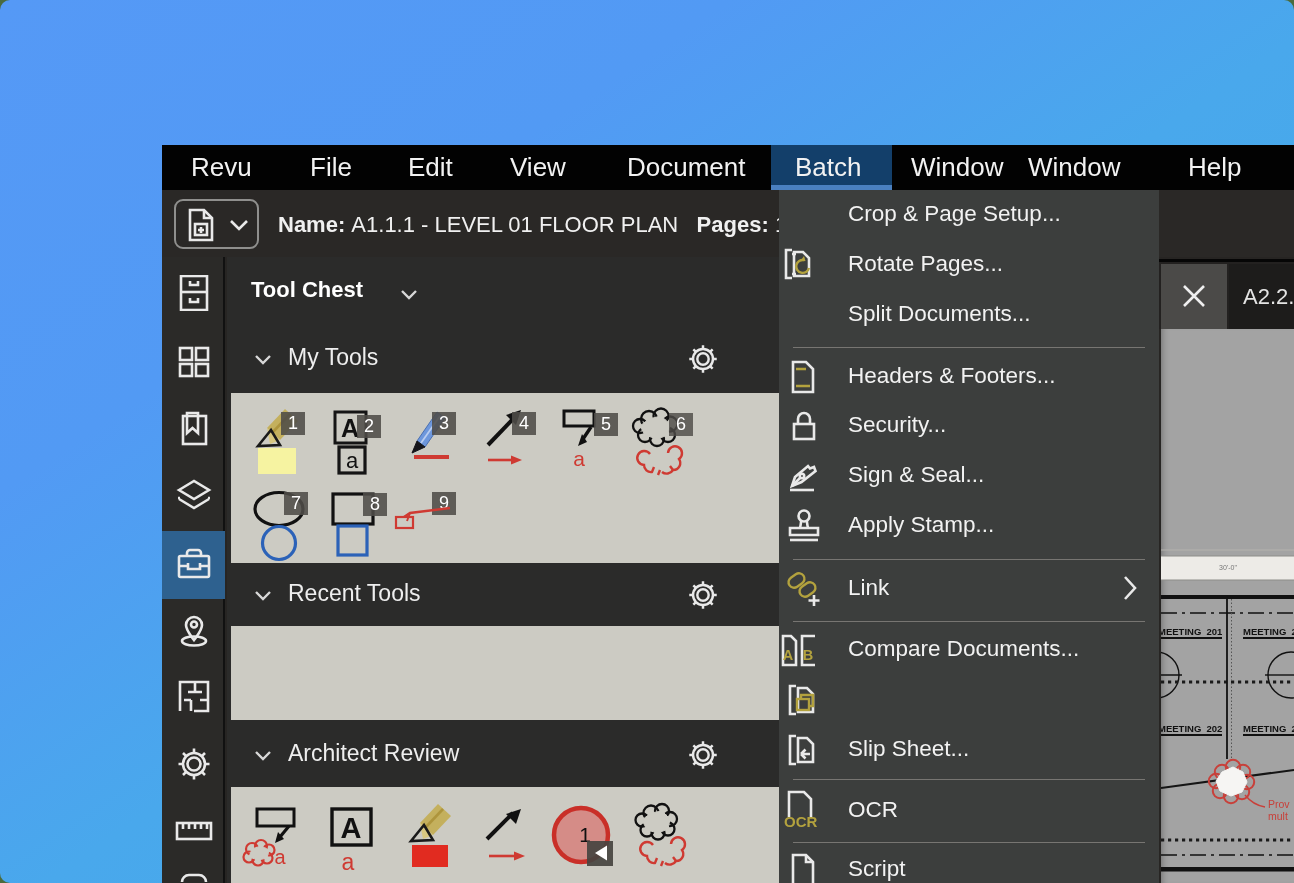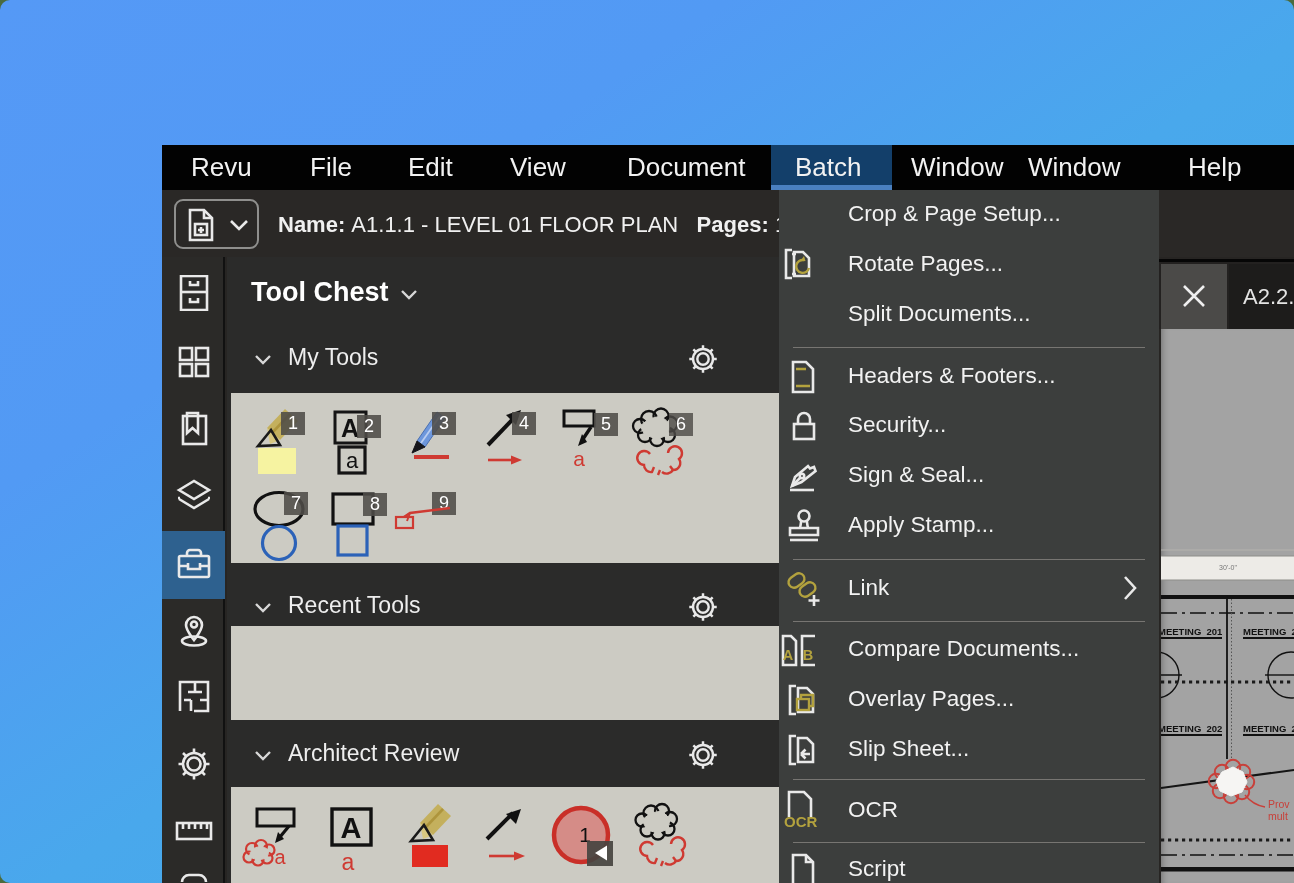--- a/index.html
+++ b/index.html
@@ -133,39 +133,39 @@
           <path class="ic" d="M8 7 v6 M14 7 v6 M20 7 v6 M26 7 v6 M32 7 v6" stroke-width="2"></path>
         </svg>
       </div>
     <div class="sic" style="top:612px;height:14px;overflow:hidden;">
         <svg width="34" height="14" viewBox="0 0 34 14">
           <path class="ic" d="M5 13 a7 7 0 0 1 7 -7 h10 a7 7 0 0 1 7 7"></path>
         </svg>
       </div>
   </div>
   <div id="panel">
-    <div style="position:absolute;left:24px;top:20px;color:#fff;font-size:27px;font-weight:bold;">Tool Chest</div>
+    <div style="position:absolute;left:24px;top:20px;color:#fff;font-size:22px;font-weight:bold;">Tool Chest</div>
     <svg class="chev" style="left:172px;top:31px;" width="20" height="13" viewBox="0 0 20 13">
         <path d="M3 3 L10 10 L17 3" stroke="#d8d8d8" stroke-width="2.4" fill="none"></path>
       </svg>
     <div class="sechead" style="top:83px;">
         <svg class="chev" style="left:26px;top:13px;" width="20" height="13" viewBox="0 0 20 13">
           <path d="M3 3 L10 10 L17 3" stroke="#d8d8d8" stroke-width="2.4" fill="none"></path>
         </svg>
         <span style="position:absolute;left:61px;top:4px;">My Tools</span>
         <svg class="gear" style="left:458px;top:1px;" width="36" height="36" viewBox="0 0 38 38">
           <circle class="ic" cx="19" cy="19" r="6" stroke-width="2.4"></circle>
           <circle class="ic" cx="19" cy="19" r="10.5" stroke-width="2.4"></circle>
           <g class="ic" stroke-width="3.6">
             <path d="M19 4.5 v4 M19 29.5 v4 M4.5 19 h4 M29.5 19 h4 M8.8 8.8 l2.8 2.8 M26.4 26.4 l2.8 2.8 M8.8 29.2 l2.8 -2.8 M26.4 11.6 l2.8 -2.8"></path>
           </g>
         </svg>
       </div>
     <div class="beige" style="top:136px;height:170px;"></div>
-    <div class="sechead" style="top:331px;">
+    <div class="sechead" style="top:319px;">
         <svg class="chev" style="left:26px;top:13px;" width="20" height="13" viewBox="0 0 20 13">
           <path d="M3 3 L10 10 L17 3" stroke="#d8d8d8" stroke-width="2.4" fill="none"></path>
         </svg>
         <span style="position:absolute;left:61px;top:4px;">Recent Tools</span>
         <svg class="gear" style="left:458px;top:1px;" width="36" height="36" viewBox="0 0 38 38">
           <circle class="ic" cx="19" cy="19" r="6" stroke-width="2.4"></circle>
           <circle class="ic" cx="19" cy="19" r="10.5" stroke-width="2.4"></circle>
           <g class="ic" stroke-width="3.6">
             <path d="M19 4.5 v4 M19 29.5 v4 M4.5 19 h4 M29.5 19 h4 M8.8 8.8 l2.8 2.8 M26.4 26.4 l2.8 2.8 M8.8 29.2 l2.8 -2.8 M26.4 11.6 l2.8 -2.8"></path>
           </g>
@@ -427,21 +427,20 @@
         <path d="M2 2 L12 13 L2 24" stroke="#e9e9e9" stroke-width="2.6" fill="none"></path>
       </svg>
     <div class="dsep" style="top:431px;"></div>
     <div class="ditem" style="top:444px;">Compare Documents...</div>
     <svg class="dicon" style="left:0px;top:442px;" width="40" height="38" viewBox="0 0 40 38">
         <path class="ic" d="M4 4 h8 l5 5 v24 h-13 z" stroke-width="2.2"></path>
         <path class="ic" d="M36 4 H23 V33 H36" stroke-width="2.2"></path>
         <text x="9" y="28" font-size="14.5" font-weight="bold" fill="#b3a23e" text-anchor="middle">A</text>
         <text x="29" y="28" font-size="14.5" font-weight="bold" fill="#b3a23e" text-anchor="middle">B</text>
       </svg>
-    <div class="ditem" style="top:494px;">Overlay Pages...</div>
     <svg class="dicon" style="left:7px;top:493px;" width="36" height="36" viewBox="0 0 36 36">
         <path class="ic" d="M10 3 H4 V31 H10" stroke-width="2.3"></path>
         <path class="ic" d="M12 5 h9 l6 6 v18 h-15 z" stroke-width="2.3"></path>
         <g class="ick" stroke-width="2.2">
           <rect x="11" y="16" width="12" height="11"></rect>
           <path d="M15 16 v-4 h12 v11 h-4"></path>
         </g>
       </svg>
     <div class="ditem" style="top:544px;">Slip Sheet...</div>
     <svg class="dicon" style="left:7px;top:543px;" width="36" height="36" viewBox="0 0 36 36">

